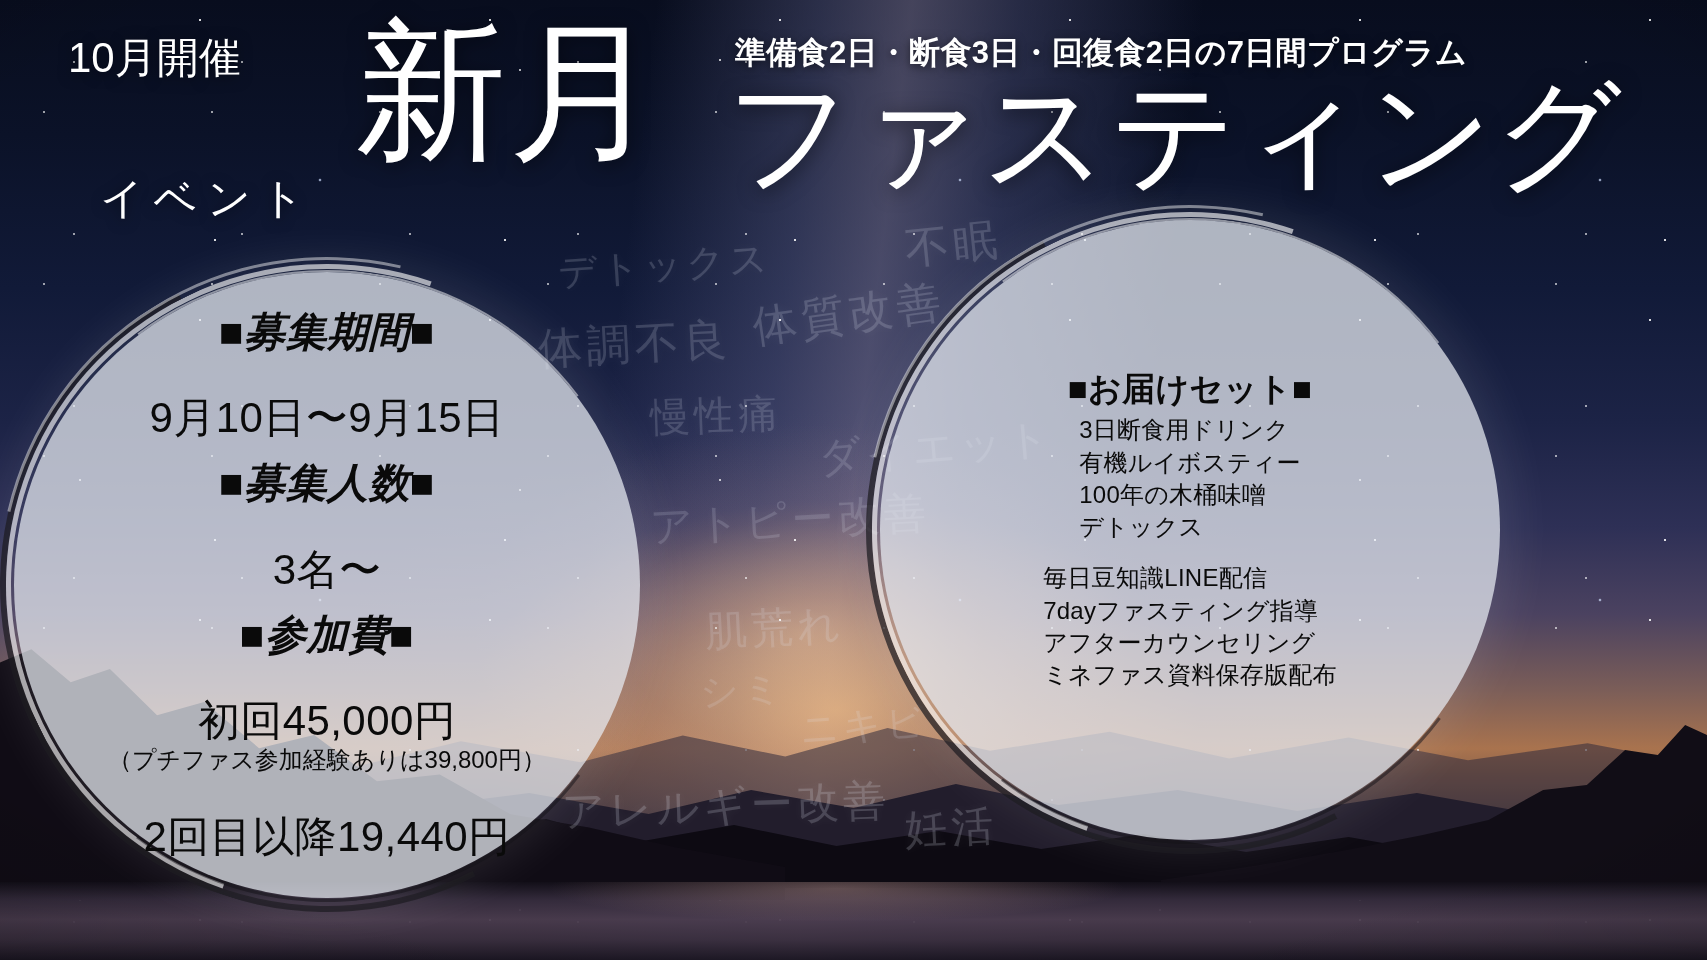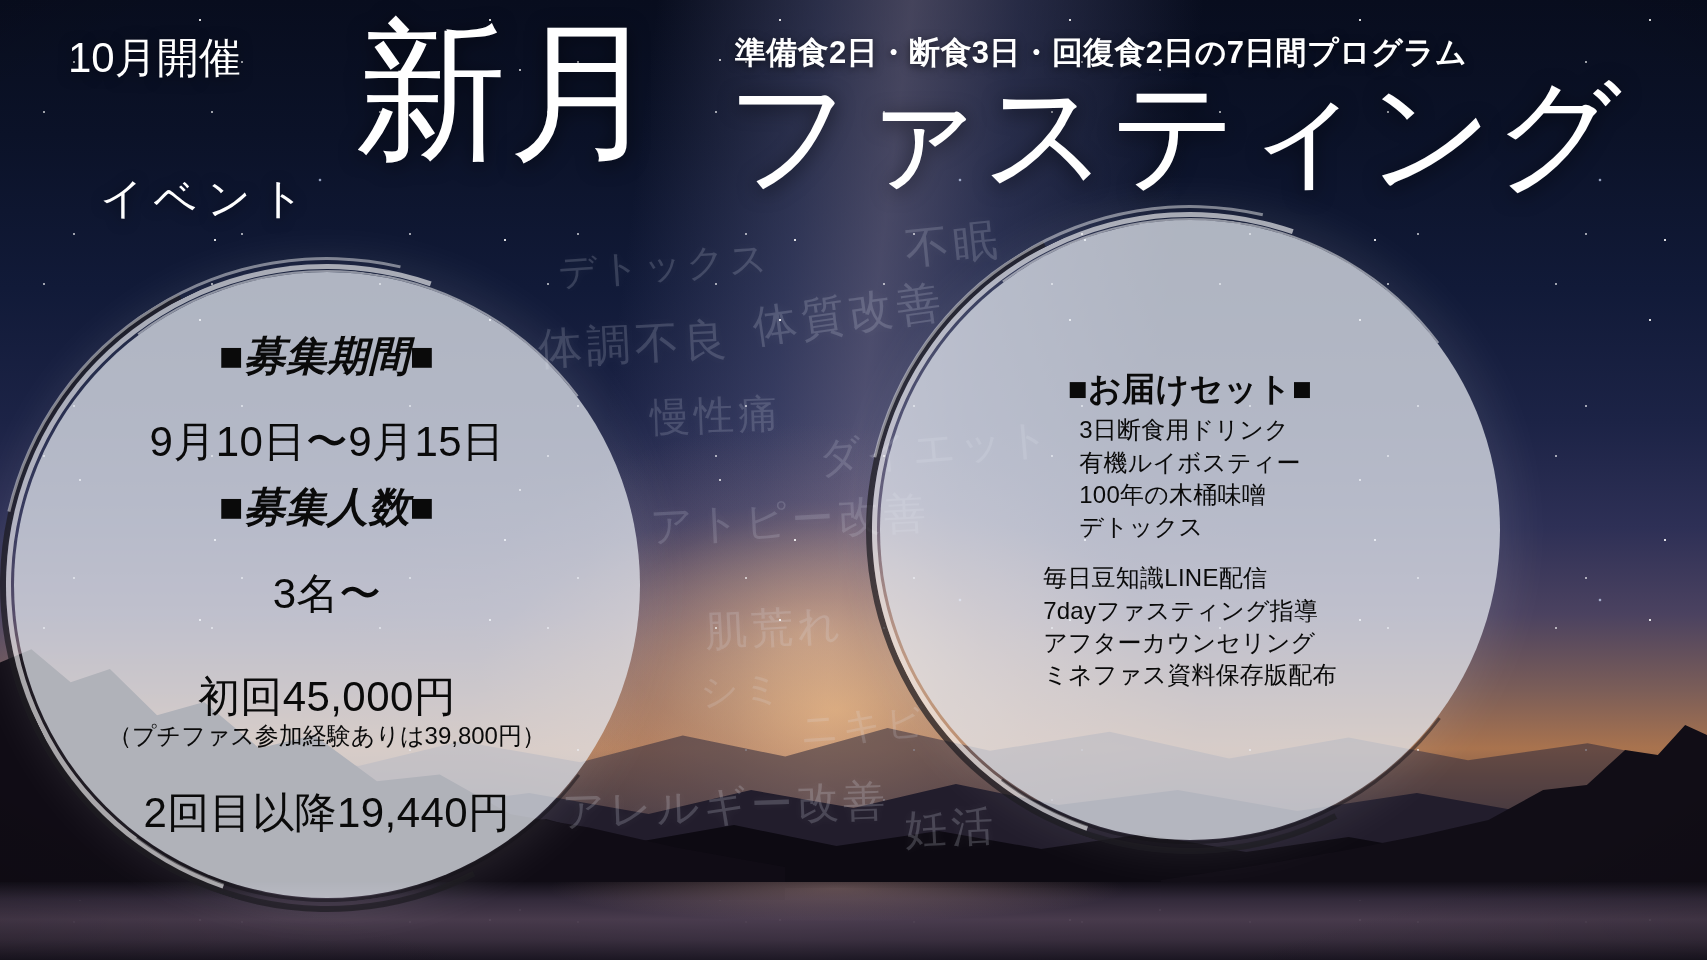--- a/index.html
+++ b/index.html
@@ -272,20 +272,21 @@
     <div class="brush3"></div>
     <div class="ink2"></div>
 
     <div class="panel" id="panel-left">
       <div class="head">■募集期間■</div>
       <div class="val">9月10日〜9月15日</div>
       <div class="gap"></div>
       <div class="head">■募集人数■</div>
       <div class="val">3名〜</div>
       <div class="gap"></div>
+      <div class="head">■参加費■</div>
       <div class="val">初回45,000円</div>
       <div class="small">（プチファス参加経験ありは39,800円）</div>
       <div class="val">2回目以降19,440円</div>
     </div>
   </div>
 
   <div class="circle-wrap" id="circle-right">
     <div class="ink"></div>
     <div class="disc"></div>
     <div class="brush"></div>

